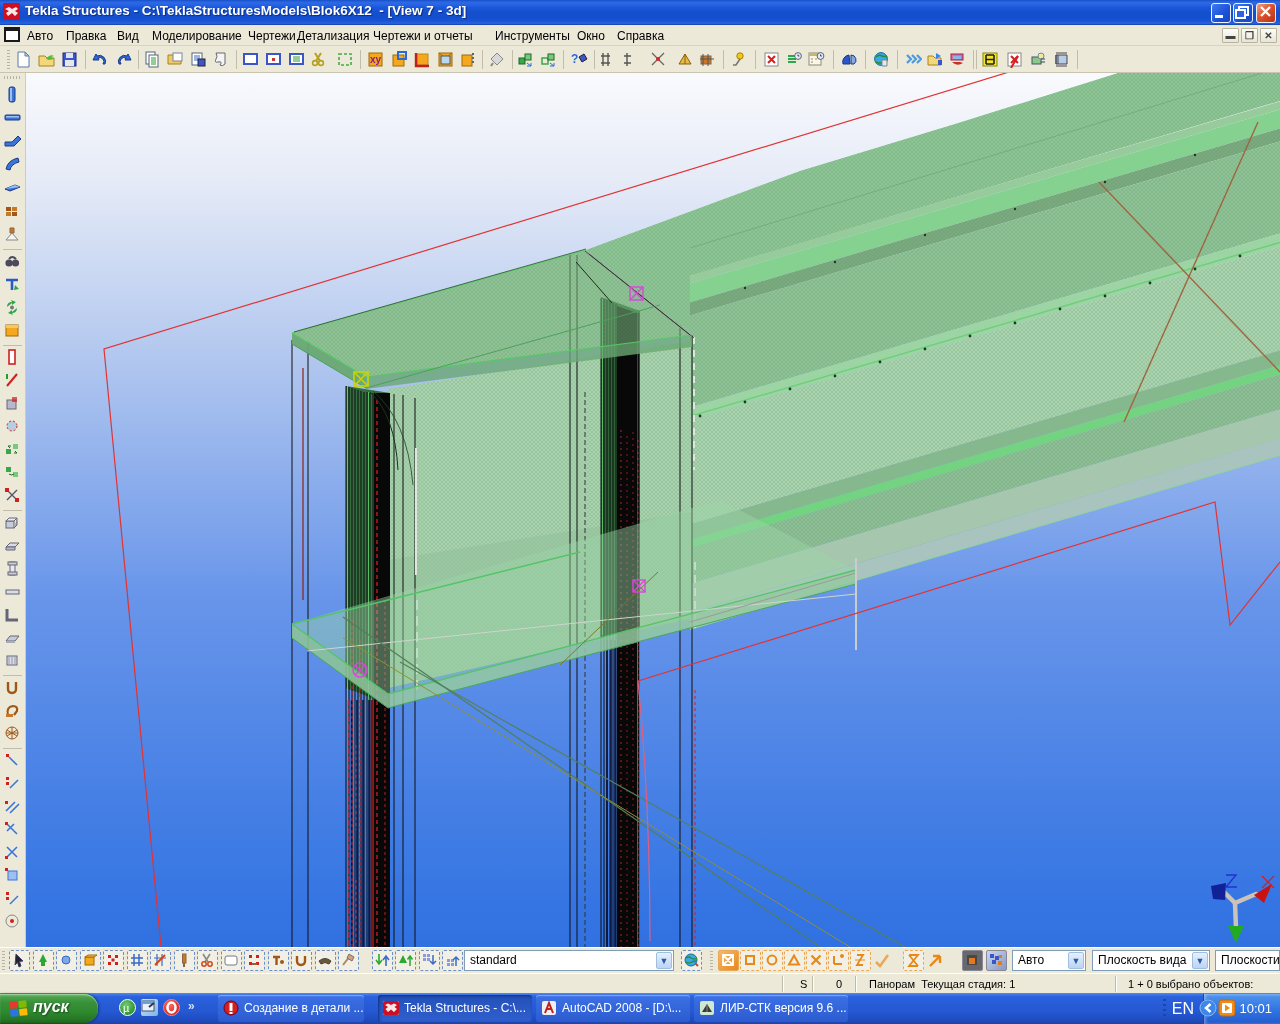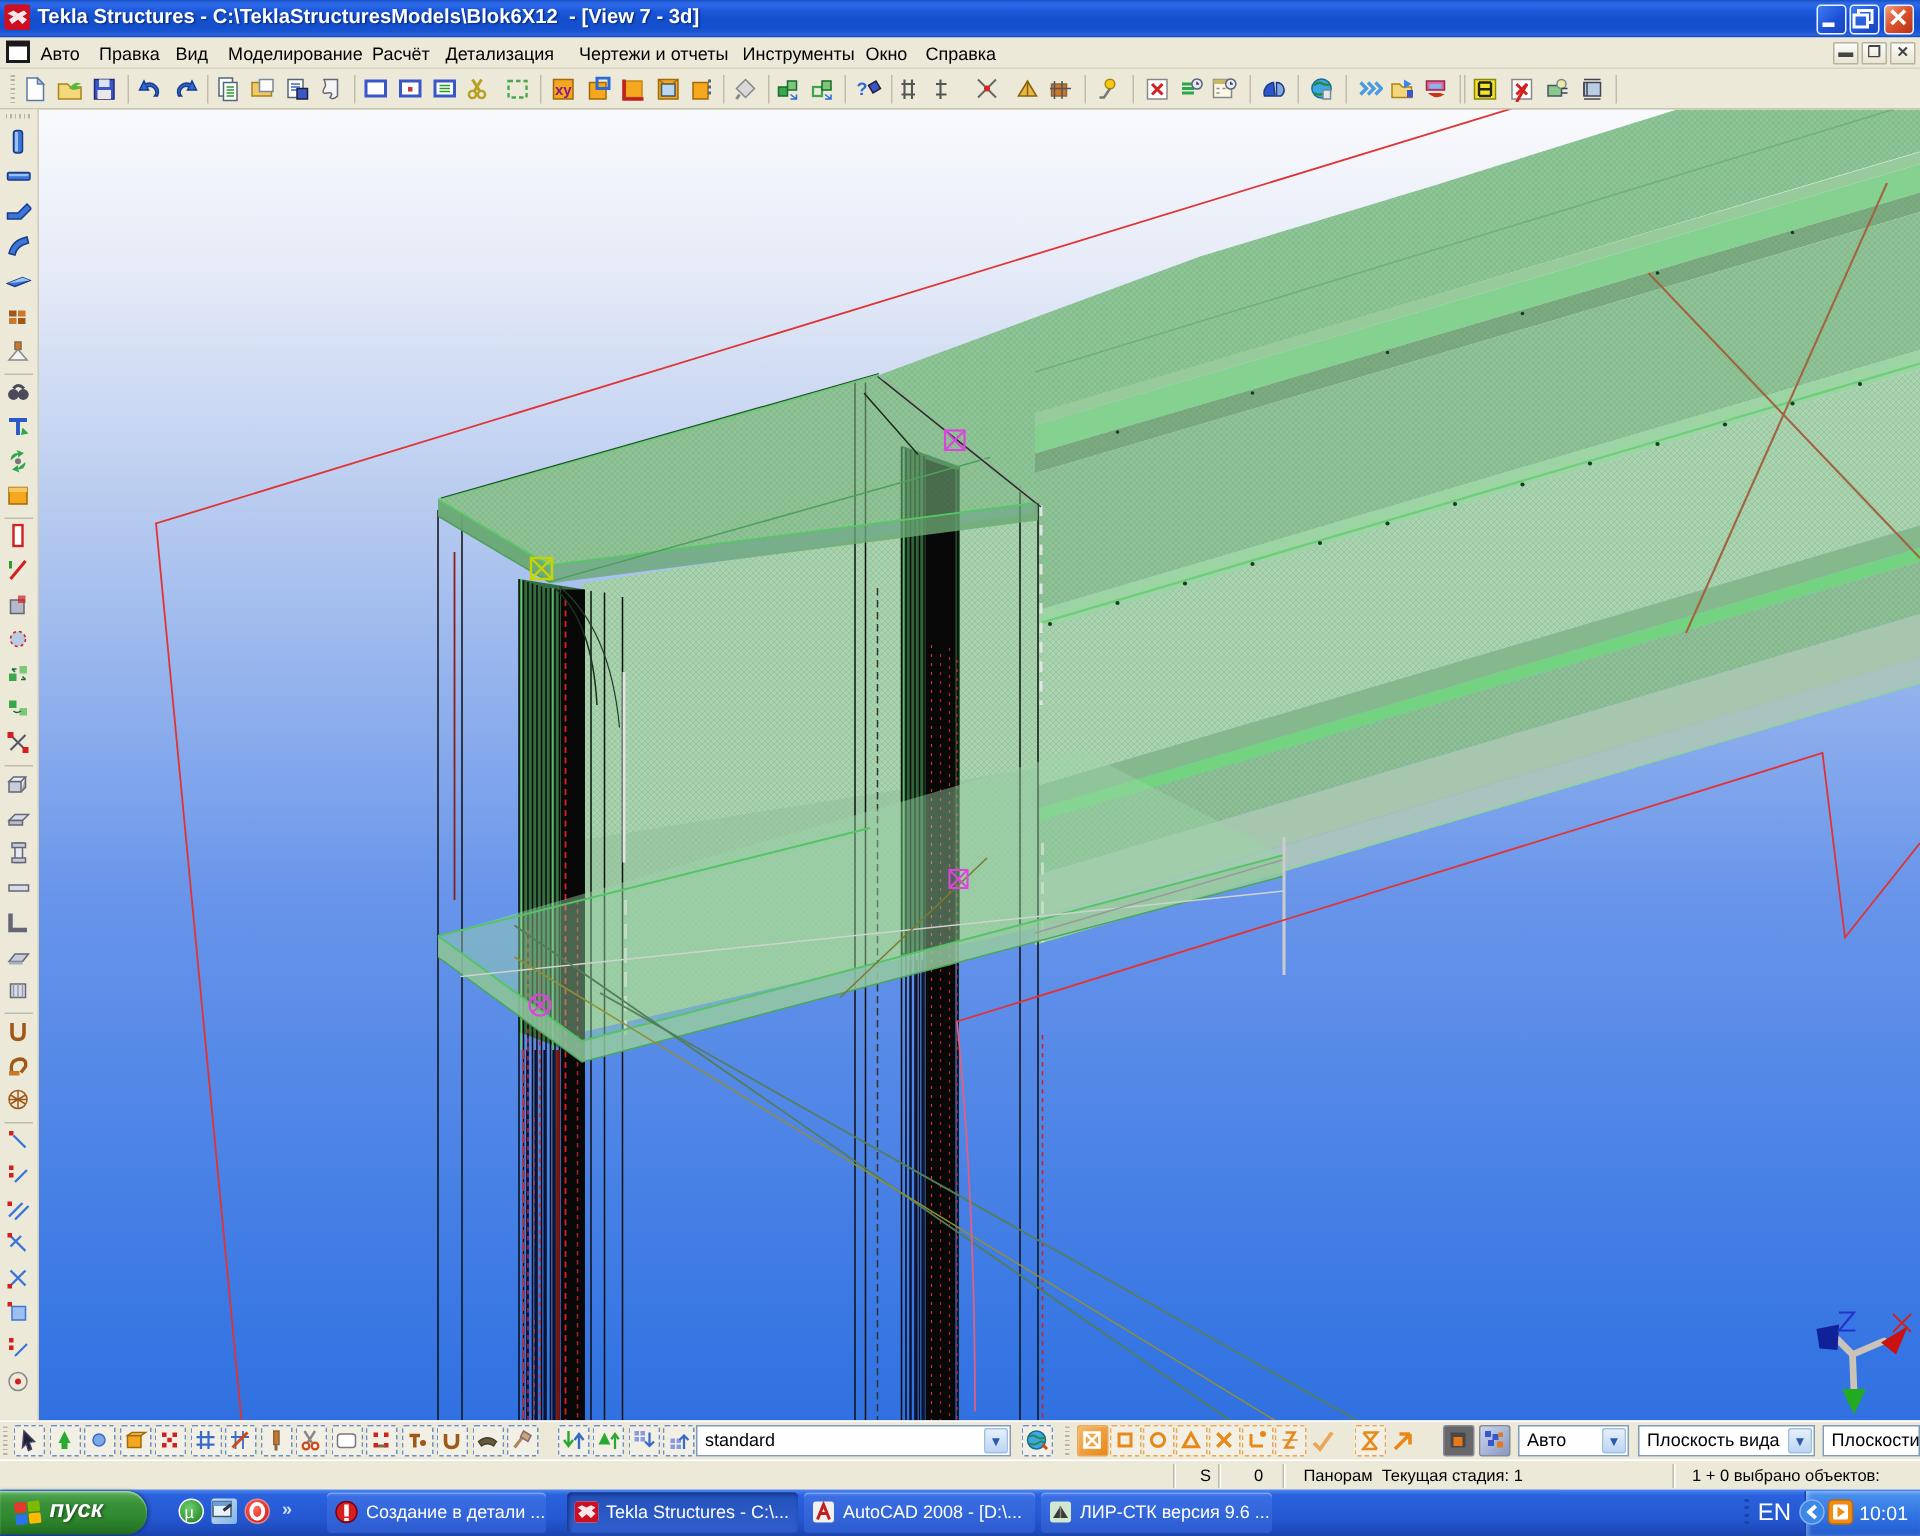--- a/index.html
+++ b/index.html
@@ -86,23 +86,23 @@
           <path d="M4 3 L13 12 M13 3 L4 12" stroke="#fff" stroke-width="2.4"></path>
         </svg></div>
   </div>
 
   <div id="menubar">
     <div class="mico"></div>
     <div class="mitem" style="left:27px">Авто</div>
     <div class="mitem" style="left:66px">Правка</div>
     <div class="mitem" style="left:117px">Вид</div>
     <div class="mitem" style="left:152px">Моделирование</div>
-    <div class="mitem" style="left:248px">Расчёт</div>
+    <div class="mitem" style="left:248px">Чертежи</div>
     <div class="mitem" style="left:297px">Детализация</div>
-    <div class="mitem" style="left:386px">Чертежи и отчеты</div>
+    <div class="mitem" style="left:373px">Чертежи и отчеты</div>
     <div class="mitem" style="left:495px">Инструменты</div>
     <div class="mitem" style="left:577px">Окно</div>
     <div class="mitem" style="left:617px">Справка</div>
     <div class="sysb" style="left:1222px">▬</div>
     <div class="sysb" style="left:1241px">❐</div>
     <div class="sysb" style="left:1260px">✕</div>
   </div>
 
   <div id="toolbar">
     <div class="grip" style="left:7px"></div>

